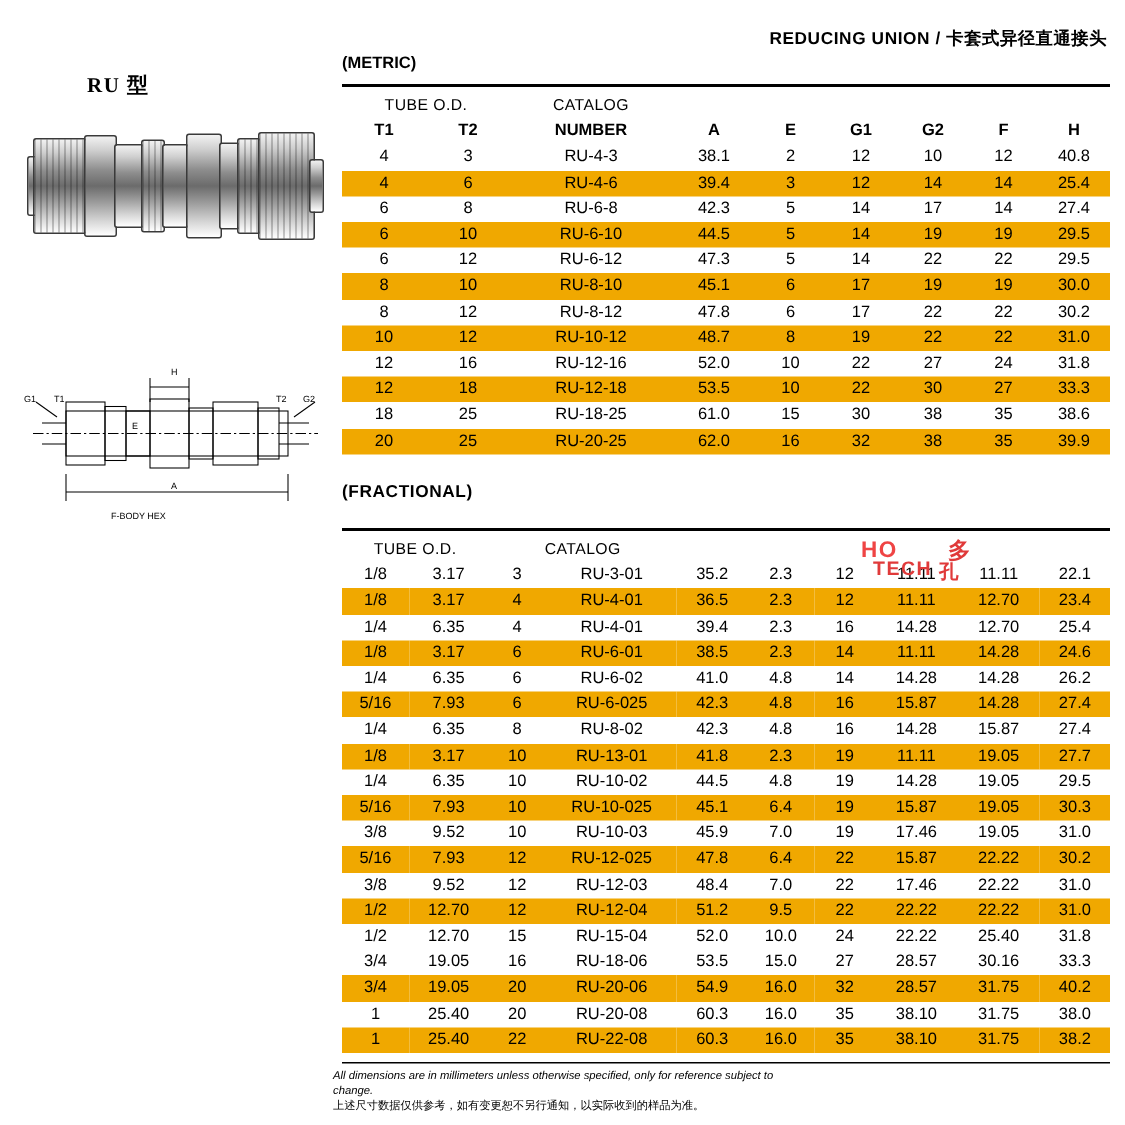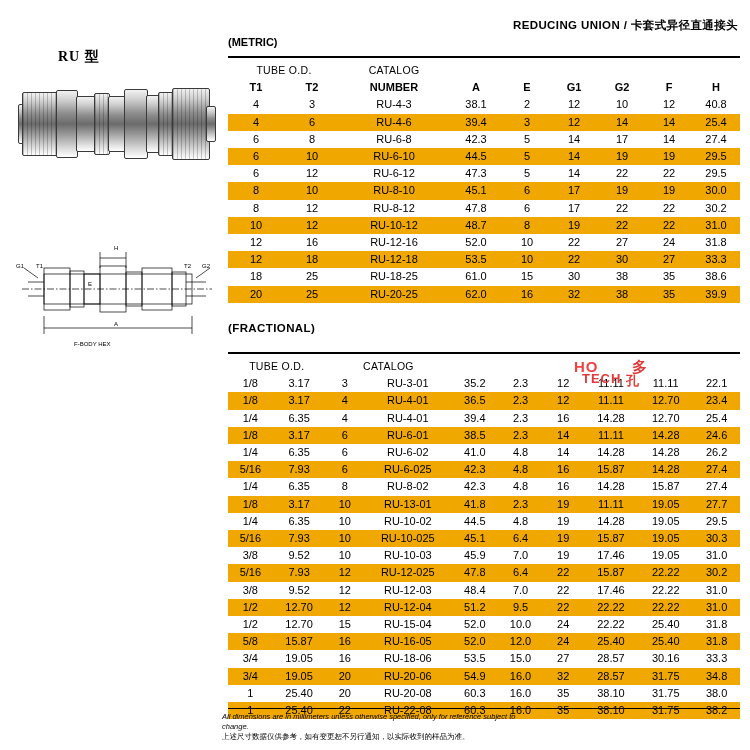--- a/index.html
+++ b/index.html
@@ -679,32 +679,20 @@
             <td>12.70</td>
             <td>15</td>
             <td>RU-15-04</td>
             <td>52.0</td>
             <td>10.0</td>
             <td>24</td>
             <td>22.22</td>
             <td>25.40</td>
             <td>31.8</td>
           </tr>
-          <tr class="row-hi">
-            <td>5/8</td>
-            <td>15.87</td>
-            <td>16</td>
-            <td>RU-16-05</td>
-            <td>52.0</td>
-            <td>12.0</td>
-            <td>24</td>
-            <td>25.40</td>
-            <td>25.40</td>
-            <td>31.8</td>
-          </tr>
           <tr>
             <td>3/4</td>
             <td>19.05</td>
             <td>16</td>
             <td>RU-18-06</td>
             <td>53.5</td>
             <td>15.0</td>
             <td>27</td>
             <td>28.57</td>
             <td>30.16</td>
@@ -713,21 +701,21 @@
           <tr class="row-hi">
             <td>3/4</td>
             <td>19.05</td>
             <td>20</td>
             <td>RU-20-06</td>
             <td>54.9</td>
             <td>16.0</td>
             <td>32</td>
             <td>28.57</td>
             <td>31.75</td>
-            <td>34.8</td>
+            <td>40.2</td>
           </tr>
           <tr>
             <td>1</td>
             <td>25.40</td>
             <td>20</td>
             <td>RU-20-08</td>
             <td>60.3</td>
             <td>16.0</td>
             <td>35</td>
             <td>38.10</td>

